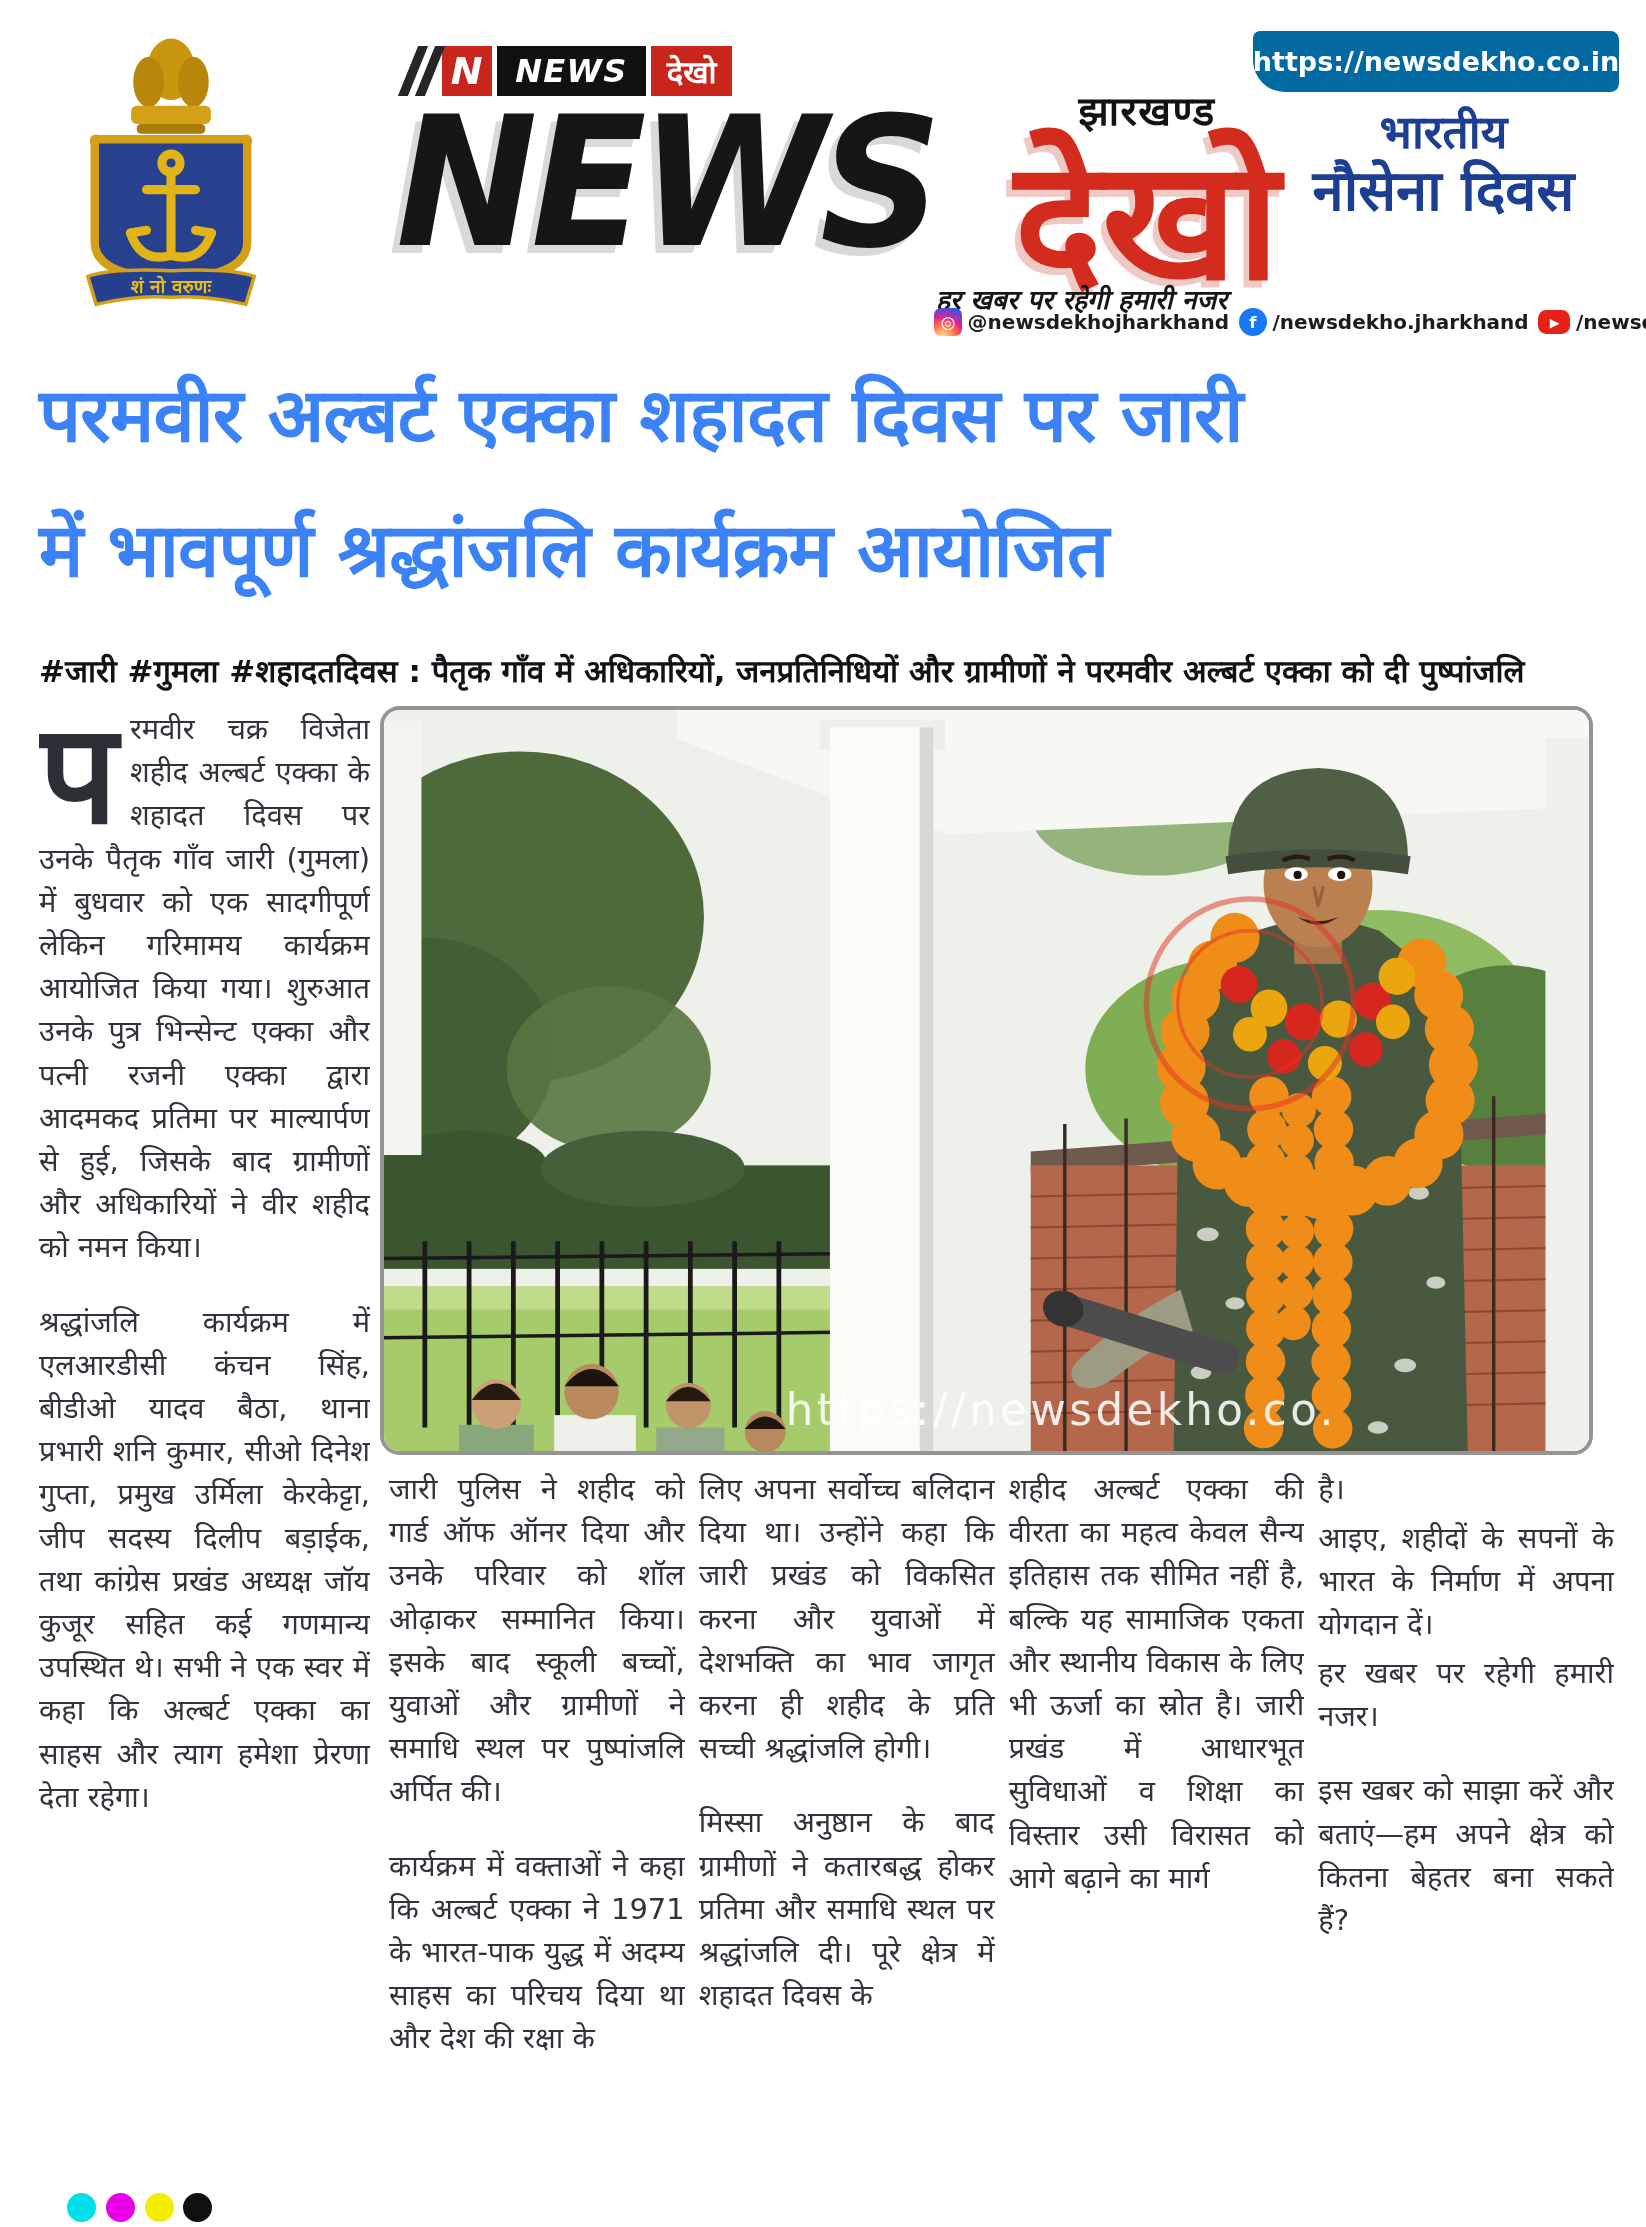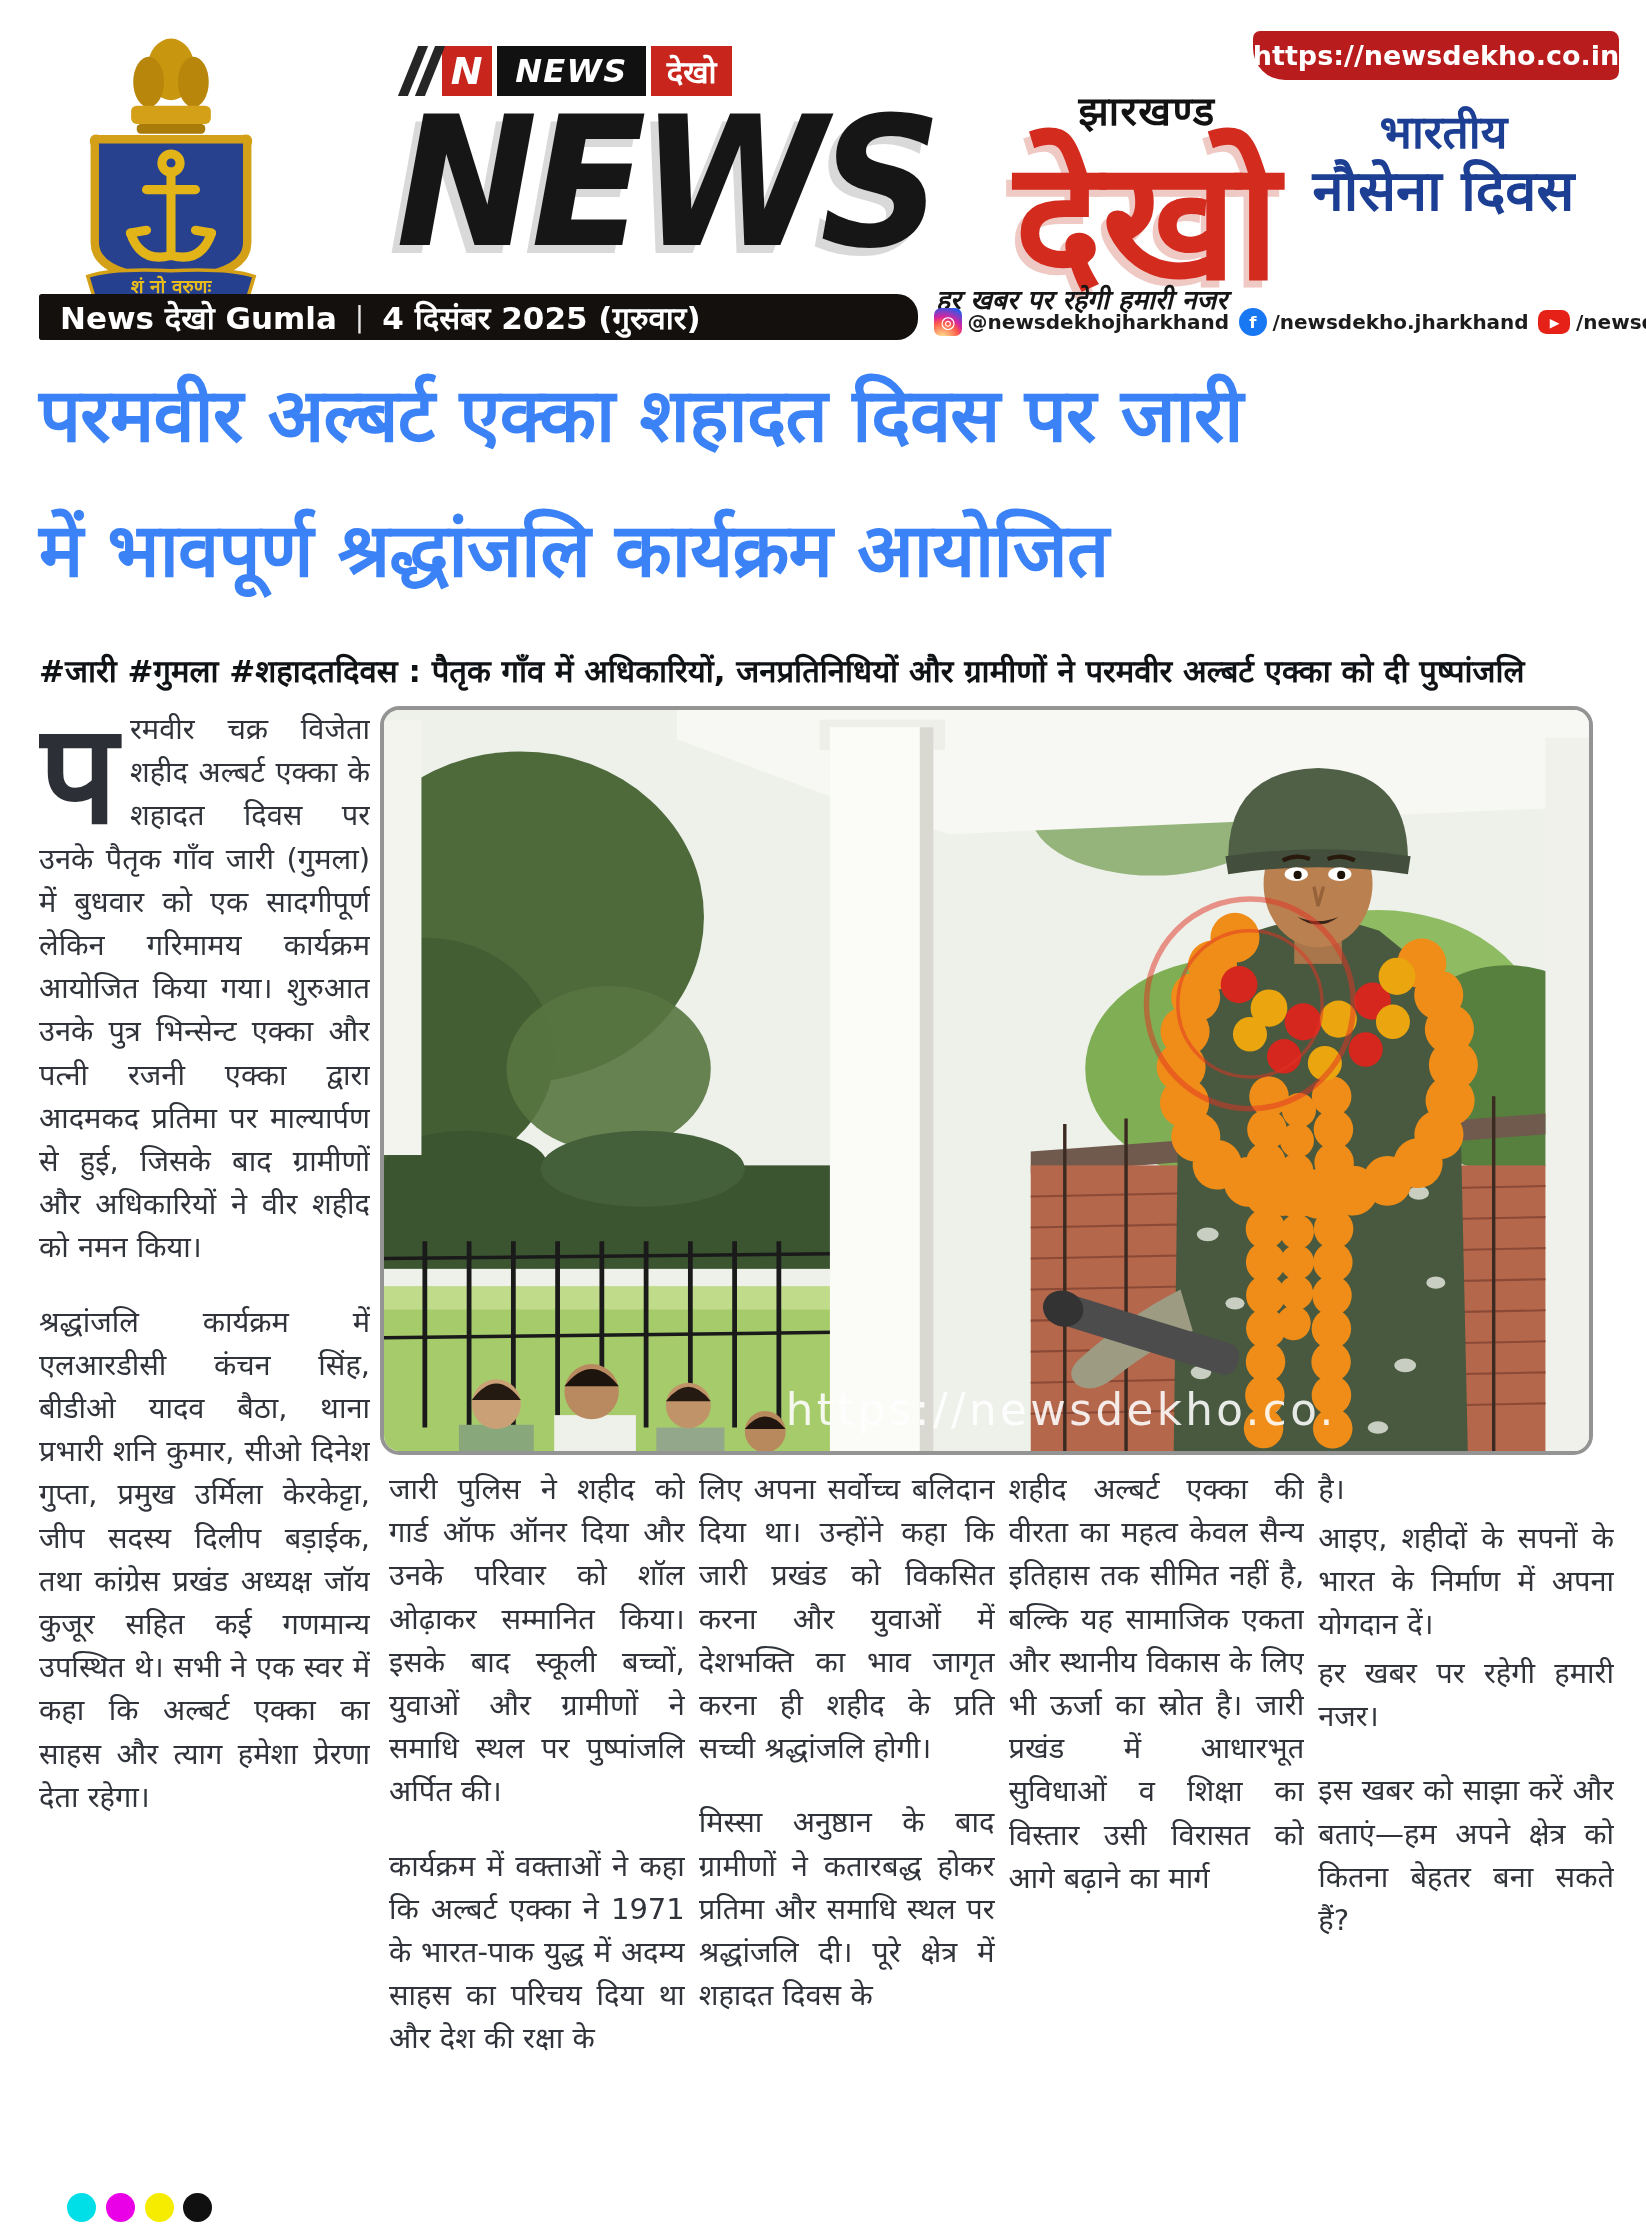--- a/index.html
+++ b/index.html
@@ -17,21 +17,21 @@
               align-items:center;padding:0 15.4px;}
   .brand-row{position:absolute;left:396px;top:82px;display:flex;align-items:flex-start;}
   .brand-news{font-size:180px;line-height:1.12;font-weight:900;font-style:italic;color:#161616;
               letter-spacing:-7px;text-shadow:-8.4px 8.4px 0 #d9d9d9;transform:scaleX(.94);transform-origin:left top;}
   .brand-right{margin-left:-4.2px;width:363px;text-align:center;}
   .brand-state{font-size:40px;font-weight:800;color:#121212;letter-spacing:1.4px;}
   .brand-dekho{font-size:165px;line-height:1.02;font-weight:800;color:#d42b1f;
                text-shadow:-5.6px 7px 0 #efc9c4;}
   .brand-tagline{position:absolute;left:893px;top:281px;width:377px;text-align:center;
                  font-size:26.5px;font-weight:800;font-style:italic;color:#161616;}
-  .url-pill{position:absolute;left:1253px;top:31px;width:366px;height:49px;background:#b91c1c;
+  .url-pill{position:absolute;left:1253px;top:31px;width:366px;height:61px;background:#0369a1;
             color:#fff;font-size:27px;font-weight:800;display:flex;align-items:center;
             justify-content:center;border-radius:7px 8.4px 8.4px 32px;}
   .navy-day{position:absolute;left:1269px;top:106px;width:349px;text-align:center;color:#1c3f94;font-weight:800;
             text-shadow:2.1px 2.1px 0 #ffffff,-2.1px 2.1px 0 #ffffff;}
   .navy-day .l1{font-size:46px;line-height:1.15;}
   .navy-day .l2{font-size:56px;line-height:1.15;}
   
   .date-bar{position:absolute;left:39px;top:294px;width:879px;height:46px;background:#14100e;
             border-radius:2.8px 21px 21px 2.8px;display:flex;align-items:center;gap:18px;
             padding-left:21px;box-sizing:border-box;color:#fff;}
@@ -110,25 +110,20 @@
     </div>
   </div>
   <div class="brand-tagline">हर खबर पर रहेगी हमारी नजर</div>
 
   <div class="url-pill">https://newsdekho.co.in</div>
   <div class="navy-day">
     <div class="l1">भारतीय</div>
     <div class="l2">नौसेना दिवस</div>
   </div>
 
-  <div class="date-bar">
-    <span class="b1">News देखो Gumla</span>
-    <span class="sep">|</span>
-    <span class="b2">4 दिसंबर 2025 (गुरुवार)</span>
-  </div>
   <div class="social-row">
     <span class="soc">
       <span class="ic ic-ig">◎</span>
       <span>@newsdekhojharkhand</span>
     </span>
     <span class="soc">
       <span class="ic ic-fb">f</span>
       <span>/newsdekho.jharkhand</span>
     </span>
     <span class="soc">

